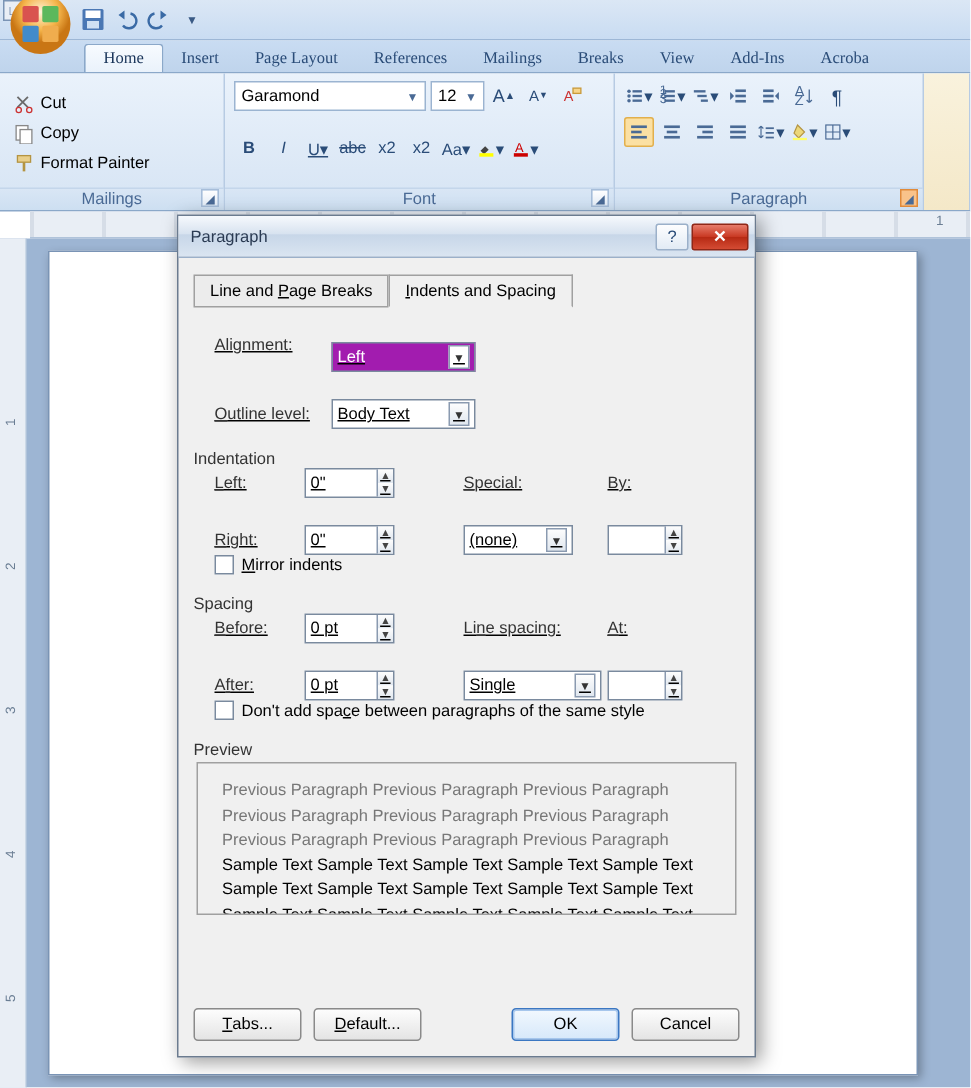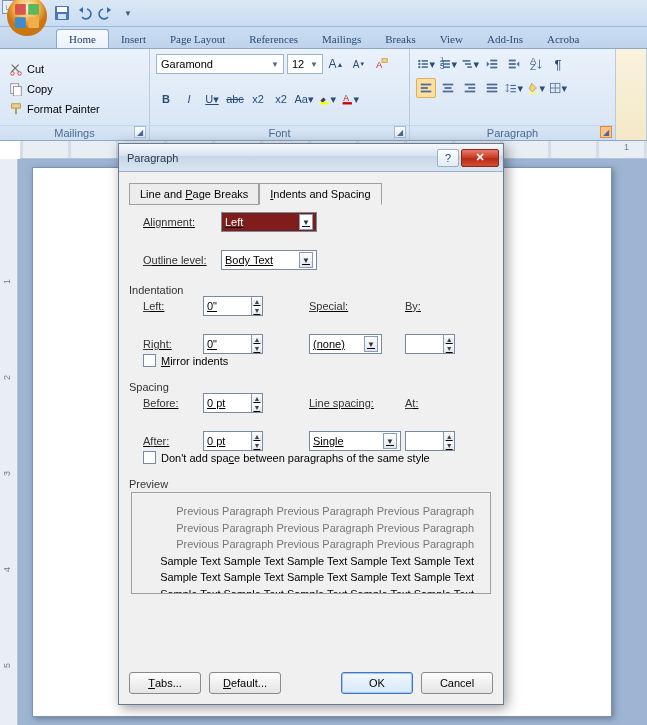--- a/index.html
+++ b/index.html
@@ -69,30 +69,30 @@
   .dlg-body { flex:1; padding:10px 10px 8px; display:flex; flex-direction:column; }
   .dlg-tabs { display:flex; gap:0; margin-bottom:8px;}
   .dlg-tab { padding:4px 10px; border:1px solid #a0a0a0; background:#f7f7f7; position:relative; top:1px;}
   .dlg-tab.active { background:#f0f0f0; border-bottom-color:#f0f0f0; z-index:2;}
   .dlg-tab:not(.active){ background:#ececec;}
 
   .section-label { color:#333; margin-top:4px; }
   .form-grid { display:grid; grid-template-columns: 78px 90px 30px 70px 60px 52px; row-gap:18px; align-items:center; margin-left:14px;text-decoration:underline;}
   .form-grid label { color:#333; }
   .sel { height:20px; background:#fff; border:1px solid #7a8a9e; display:flex; align-items:center; padding:0 3px; }
-  .sel.active { background:#7f1d1d; color:#fff; }
+  .sel.active { background:#a21caf; color:#fff;margin-top:16px; }
   .sel .arrow { margin-left:auto; width:14px;height:16px; border:1px solid #8a9ab0; background:linear-gradient(#fdfdfd,#e0e7ef); display:flex;align-items:center;justify-content:center;font-size:8px;color:#333;}
   .spin { height:20px; background:#fff; border:1px solid #7a8a9e; display:flex; align-items:center; }
   .spin input { border:none; width:100%; padding:0 3px; font-size:11px; outline:none; background:transparent;}
   .spin .btns { width:14px; display:flex; flex-direction:column; border-left:1px solid #8a9ab0;}
   .spin .btns span { height:9px; background:linear-gradient(#fdfdfd,#e0e7ef); font-size:7px; display:flex;align-items:center;justify-content:center;color:#444;}
   .check { display:flex; align-items:center; gap:5px; margin-left:14px;}
   .check .box{ width:13px;height:13px;border:1px solid #7a8a9e;background:#fff;}
 
-  .preview-box { border:1px solid #a0a0a0; margin:2px 2px 0 2px; padding:10px 16px; font-size:6px; color:#777; line-height:1.5; height:102px; overflow:hidden;text-align:right;}
+  .preview-box { border:1px solid #a0a0a0; margin:2px 2px 0 2px; padding:10px 16px; font-size:6px; color:#777; line-height:1.5; height:102px; overflow:hidden;}
   .preview-box .dark { color:#000; }
 
   .dlg-buttons { display:flex; gap:8px; padding:6px 10px 10px; align-items:center;}
   .dlg-buttons .gap { flex:1; }
   .btn { min-width:72px; height:22px; border:1px solid #8a8a8a; background:linear-gradient(#fdfdfd,#e4e4e4); border-radius:3px; display:flex;align-items:center;justify-content:center; padding:0 10px;}
   .btn.default { border:1px solid #3b77c2; box-shadow: 0 0 0 1px #a6c6ec inset; background:linear-gradient(#f2f8fe,#d6e8fa);}
   .u { text-decoration: underline; }
 
 </style>
 </head>

